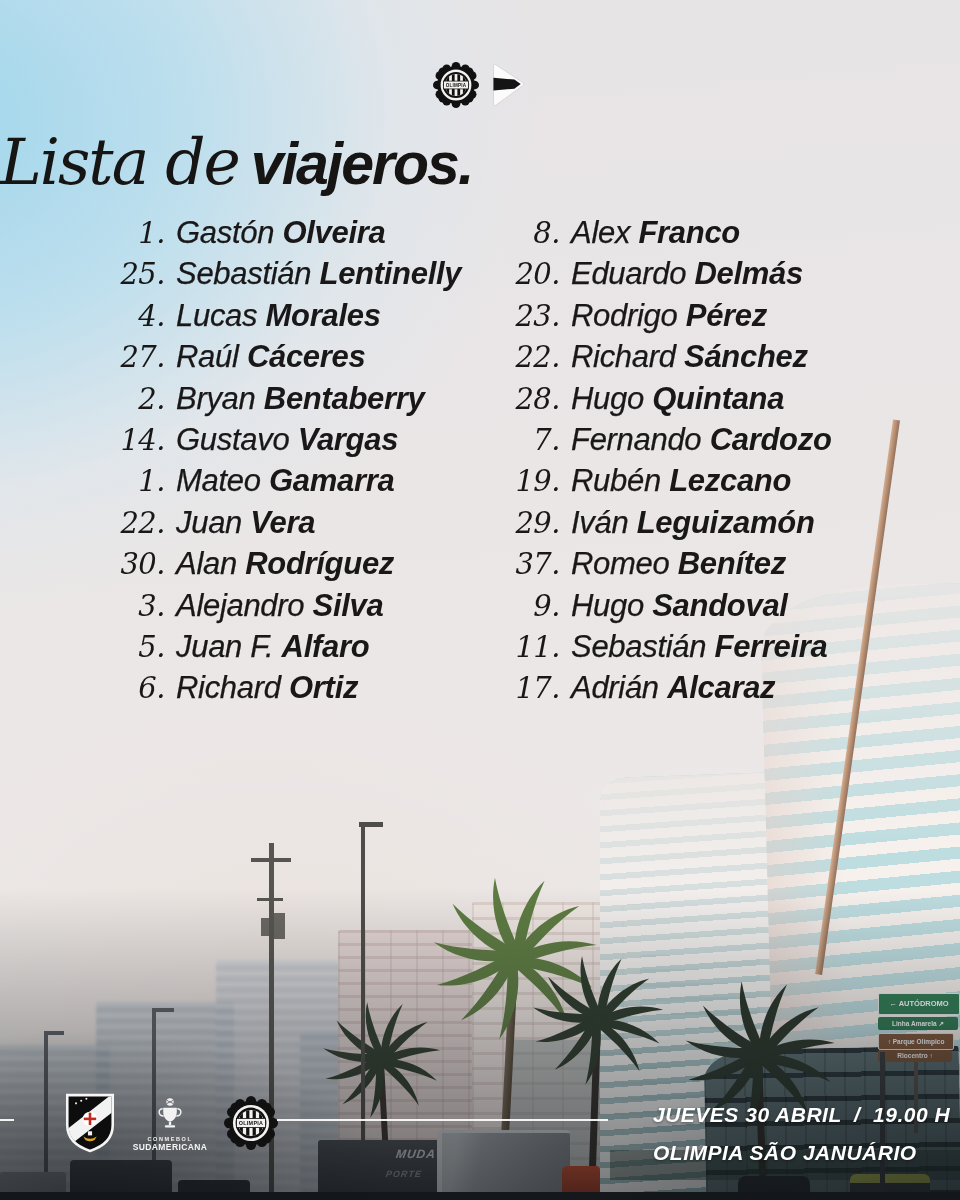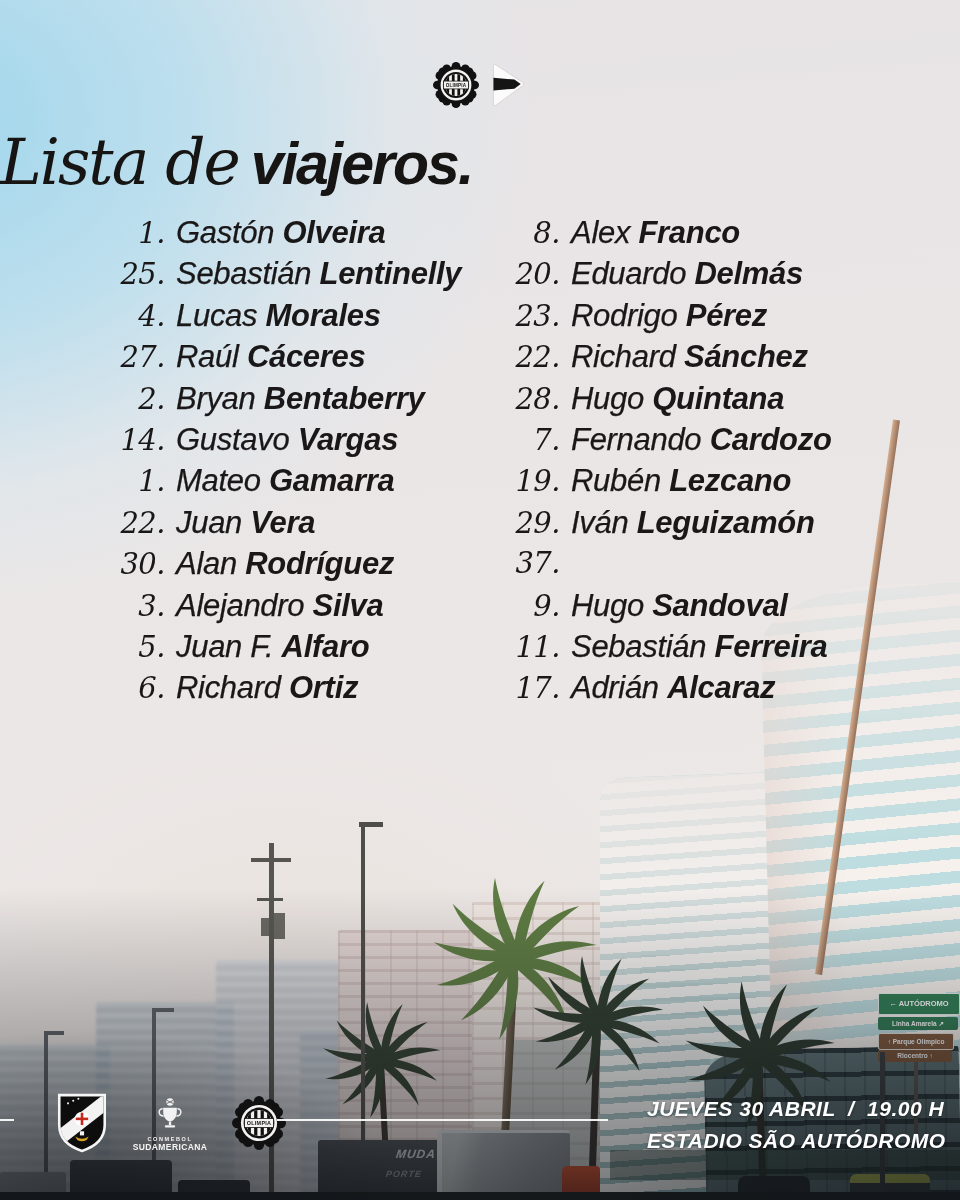--- a/index.html
+++ b/index.html
@@ -99,30 +99,30 @@
   .col{position:absolute;top:0;}
   .col-left{left:62px;width:400px;}
   .col-right{left:452px;width:470px;}
   .row{display:flex;align-items:baseline;height:41.4px;}
   .num{font:italic 29px "DejaVu Serif",serif;width:103px;text-align:right;flex:none;letter-spacing:-.5px;}
   .col-right .num{width:108px;}
   .name{font:italic 400 31px "Liberation Sans",sans-serif;margin-left:11px;white-space:nowrap;letter-spacing:-.3px;}
   .first{-webkit-text-stroke:.25px currentColor;}
   .last{font-weight:700;}
   
-  .badges{position:absolute;left:56px;top:1092px;display:flex;align-items:center;gap:20px;z-index:11;}
+  .badges{position:absolute;left:64px;top:1092px;display:flex;align-items:center;gap:12px;z-index:11;}
   .sud{display:flex;flex-direction:column;align-items:center;color:#f4f4f2;width:84px;}
   .sud-l1{font-size:5.5px;letter-spacing:1.6px;font-weight:bold;margin-top:1px;}
   .sud-l2{font-size:8.5px;letter-spacing:.4px;font-weight:bold;}
   .divider{position:absolute;top:1119px;height:2px;background:rgba(255,255,255,.92);z-index:11;}
   .div-main{left:277px;width:331px;}
   .div-edge{left:0;width:14px;}
   .match{position:absolute;left:645px;top:1092px;color:#fff;z-index:11;
          font:italic 700 21px/30px "Liberation Sans",sans-serif;letter-spacing:.5px;text-shadow:0 1px 3px rgba(0,0,0,.4);}
-  .match p{margin:2px;white-space:pre;}
+  .match p{margin:8px;white-space:pre;}
   .defs{position:absolute;width:0;height:0;overflow:hidden;}
 </style>
 </head>
 <body>
 
 <svg class="defs" aria-hidden="true">
   <defs>
     <path id="frond" d="M0 0 C14 -13 40 -21 64 -16 C42 -12 20 -3 3 5 Z" fill="currentColor"></path>
     <g id="palm-crown">
       <use href="#frond" transform="rotate(-90)"></use>
@@ -342,20 +342,21 @@
           <div class="row">
             <span class="num">19.</span>
             <span class="name"><span class="first">Rubén </span><span class="last">Lezcano</span></span>
           </div>
           <div class="row">
             <span class="num">29.</span>
             <span class="name"><span class="first">Iván </span><span class="last">Leguizamón</span></span>
           </div>
           <div class="row">
             <span class="num">37.</span>
+            <span class="name"><span class="first">Romeo </span><span class="last">Benítez</span></span>
           </div>
           <div class="row">
             <span class="num">9.</span>
             <span class="name"><span class="first">Hugo </span><span class="last">Sandoval</span></span>
           </div>
           <div class="row">
             <span class="num">11.</span>
             <span class="name"><span class="first">Sebastián </span><span class="last">Ferreira</span></span>
           </div>
           <div class="row">
@@ -400,17 +401,17 @@
       <svg width="54" height="54" viewBox="-50 -50 100 100">
           <use href="#oli-badge"></use>
         </svg>
     </div>
 
     <div class="divider div-edge"></div>
     <div class="divider div-main"></div>
 
     <div class="match">
       <p>JUEVES 30 ABRIL  /  19.00 H</p>
-      <p>ESTADIO SÃO AUTÓDROMO</p>
+      <p>OLIMPIA SÃO JANUÁRIO</p>
     </div>
 
   </div>
 </div>
 
 </body></html>

